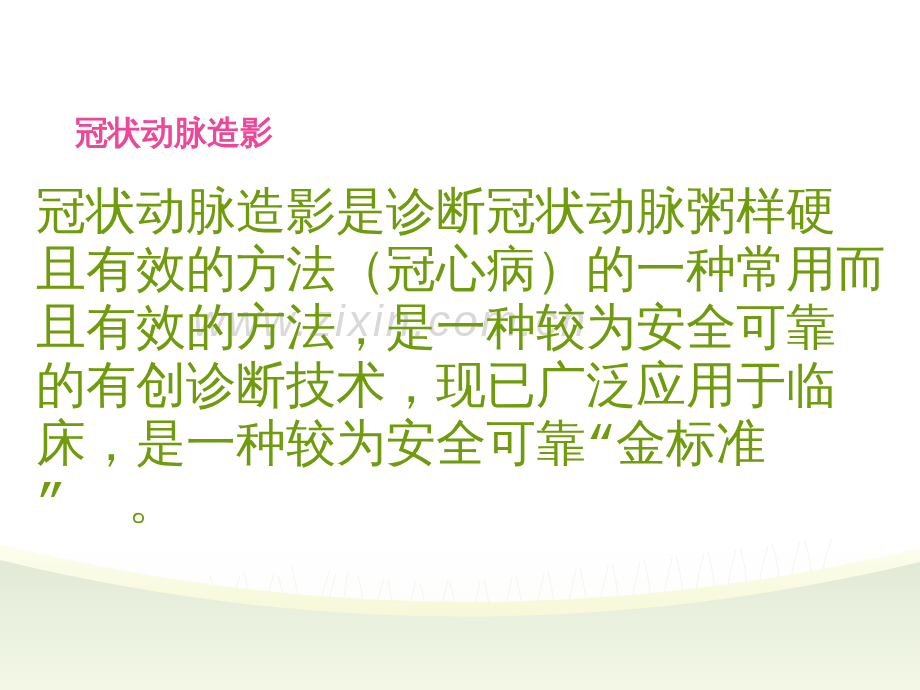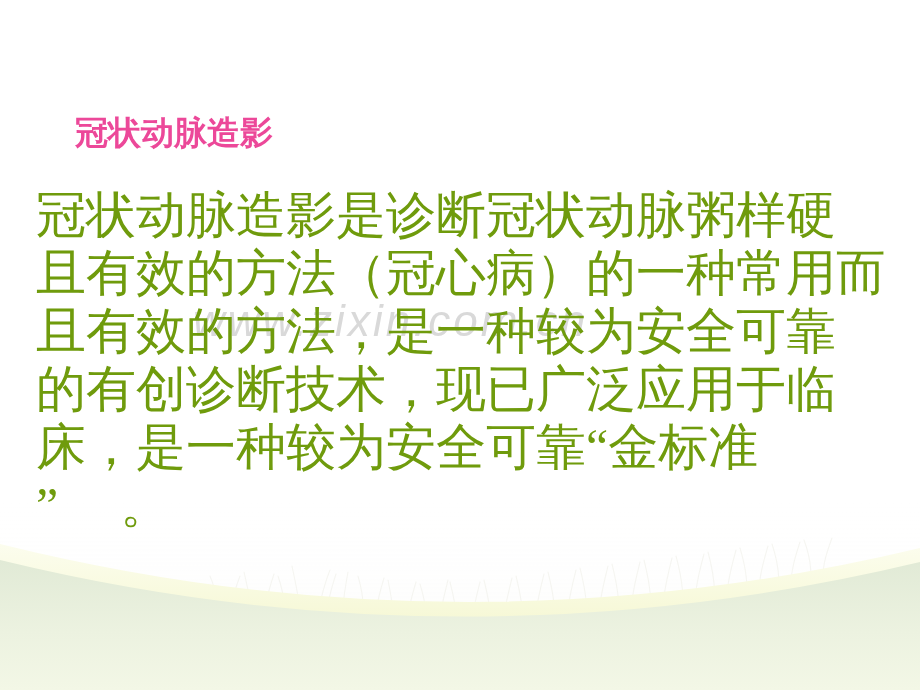--- a/index.html
+++ b/index.html
@@ -55,21 +55,21 @@
     z-index: 2;
     font-style: italic;
   }
 
   
   .body-text {
     position: absolute;
     left: 36px;
     top: 186px;
     width: 836px;
-    font-family: Liberation Serif, serif;
+    font-family: Liberation Mono, monospace;
     font-size: 50px;
     line-height: 58px;
     color: #6f9b0c;
     z-index: 3;
     letter-spacing: 0px;
     word-break: break-all;
     text-align: left;
   }
   .body-text .ln {
     display: block;

